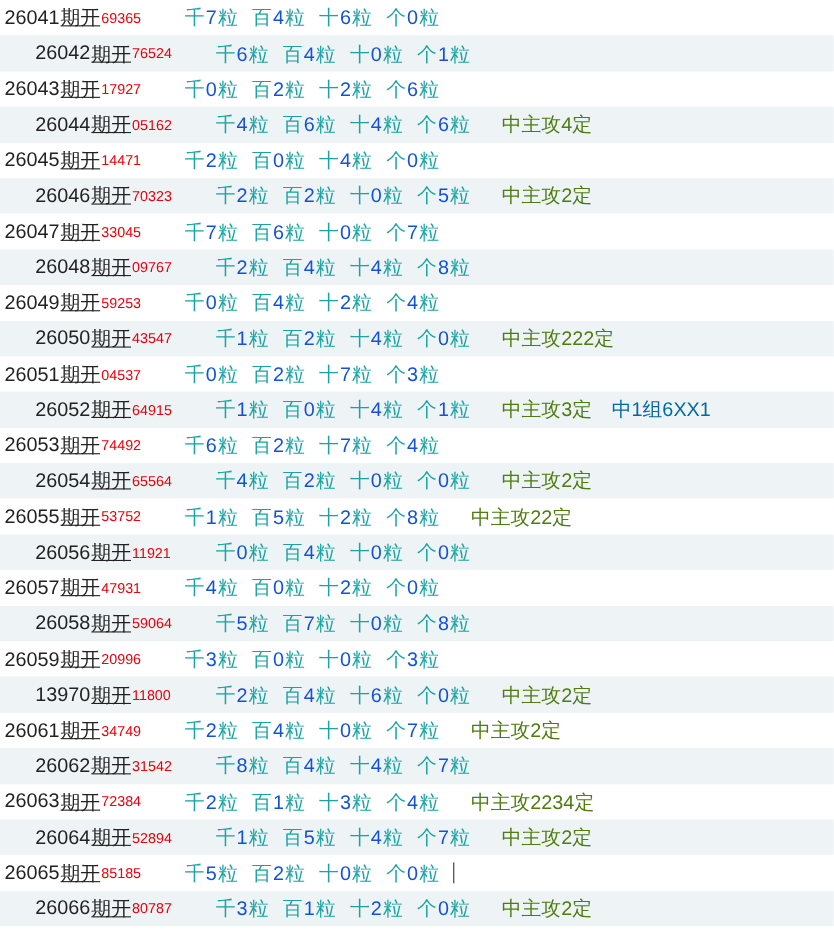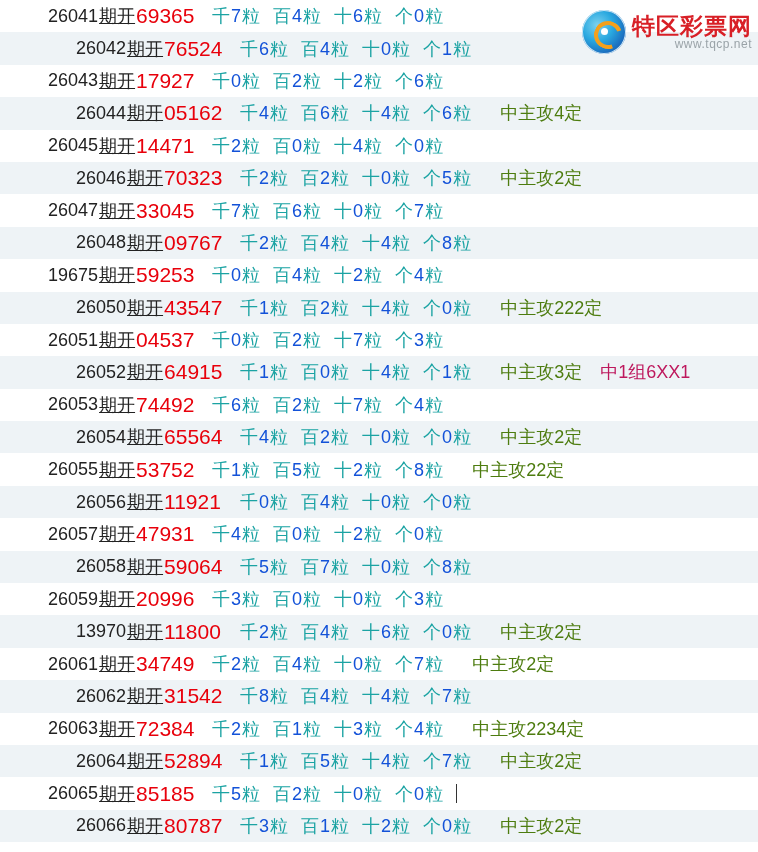--- a/index.html
+++ b/index.html
@@ -31,30 +31,29 @@
   }
   .row.alt {
     background: #eef3f6;
     padding-left: 32px;
   }
 
   .period {
     font-size: 18px;
     color: #222222;
     letter-spacing: 0px;
-    margin-left: 44px;
   }
   .kai {
     font-size: 18px;
     color: #222222;
     margin-left: 1px;
     text-decoration: underline;
   }
   .draw {
-    font-size: 21px;
+    font-size: 13px;
     color: #e8000b;
     margin-left: 1px;
     min-width: 62px;
     display: inline-block;
   }
 
   .digits {
     margin-left: 14px;
     font-size: 18px;
     color: #1a9b9b;
@@ -75,21 +74,21 @@
   }
 
   .note {
     margin-left: 16px;
     font-size: 18px;
     color: #4d7c0f;
   }
   .note2 {
     margin-left: 18px;
     font-size: 18px;
-    color: #be185d;
+    color: #0369a1;
   }
   .caret {
     display: inline-block;
     width: 1px;
     height: 19px;
     background: #333;
     vertical-align: -4px;
     margin-left: 0px;
   }
 
@@ -200,21 +199,21 @@
         <span class="draw">33045</span>
         <span class="digits"><span class="dgroup"><span class="dlabel">千</span><span class="dval">7</span><span class="dunit">粒</span></span><span class="dgroup"><span class="dlabel">百</span><span class="dval">6</span><span class="dunit">粒</span></span><span class="dgroup"><span class="dlabel">十</span><span class="dval">0</span><span class="dunit">粒</span></span><span class="dgroup"><span class="dlabel">个</span><span class="dval">7</span><span class="dunit">粒</span></span></span>
       </div>
       <div class="row alt">
         <span class="period">26048</span>
         <span class="kai">期开</span>
         <span class="draw">09767</span>
         <span class="digits"><span class="dgroup"><span class="dlabel">千</span><span class="dval">2</span><span class="dunit">粒</span></span><span class="dgroup"><span class="dlabel">百</span><span class="dval">4</span><span class="dunit">粒</span></span><span class="dgroup"><span class="dlabel">十</span><span class="dval">4</span><span class="dunit">粒</span></span><span class="dgroup"><span class="dlabel">个</span><span class="dval">8</span><span class="dunit">粒</span></span></span>
       </div>
       <div class="row">
-        <span class="period">19675</span>
+        <span class="period">26049</span>
         <span class="kai">期开</span>
         <span class="draw">59253</span>
         <span class="digits"><span class="dgroup"><span class="dlabel">千</span><span class="dval">0</span><span class="dunit">粒</span></span><span class="dgroup"><span class="dlabel">百</span><span class="dval">4</span><span class="dunit">粒</span></span><span class="dgroup"><span class="dlabel">十</span><span class="dval">2</span><span class="dunit">粒</span></span><span class="dgroup"><span class="dlabel">个</span><span class="dval">4</span><span class="dunit">粒</span></span></span>
       </div>
       <div class="row alt">
         <span class="period">26050</span>
         <span class="kai">期开</span>
         <span class="draw">43547</span>
         <span class="digits"><span class="dgroup"><span class="dlabel">千</span><span class="dval">1</span><span class="dunit">粒</span></span><span class="dgroup"><span class="dlabel">百</span><span class="dval">2</span><span class="dunit">粒</span></span><span class="dgroup"><span class="dlabel">十</span><span class="dval">4</span><span class="dunit">粒</span></span><span class="dgroup"><span class="dlabel">个</span><span class="dval">0</span><span class="dunit">粒</span></span></span>
         <span class="note">中主攻222定</span>
@@ -320,21 +319,14 @@
       </div>
       <div class="row alt">
         <span class="period">26066</span>
         <span class="kai">期开</span>
         <span class="draw">80787</span>
         <span class="digits"><span class="dgroup"><span class="dlabel">千</span><span class="dval">3</span><span class="dunit">粒</span></span><span class="dgroup"><span class="dlabel">百</span><span class="dval">1</span><span class="dunit">粒</span></span><span class="dgroup"><span class="dlabel">十</span><span class="dval">2</span><span class="dunit">粒</span></span><span class="dgroup"><span class="dlabel">个</span><span class="dval">0</span><span class="dunit">粒</span></span></span>
         <span class="note">中主攻2定</span>
       </div>
     </div>
 
-  <div id="logo">
-    <div class="mark"></div>
-    <div class="ltext">
-      <div class="lname">特区彩票网</div>
-      <div class="lurl">www.tqcp.net</div>
-    </div>
-  </div>
 
 </div>
 
 </body></html>

